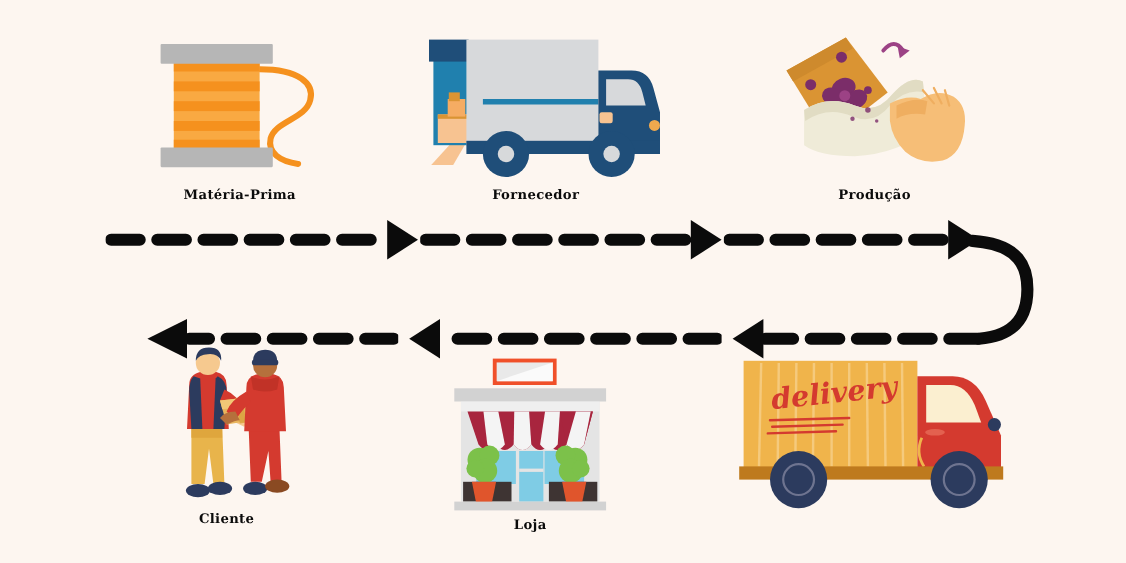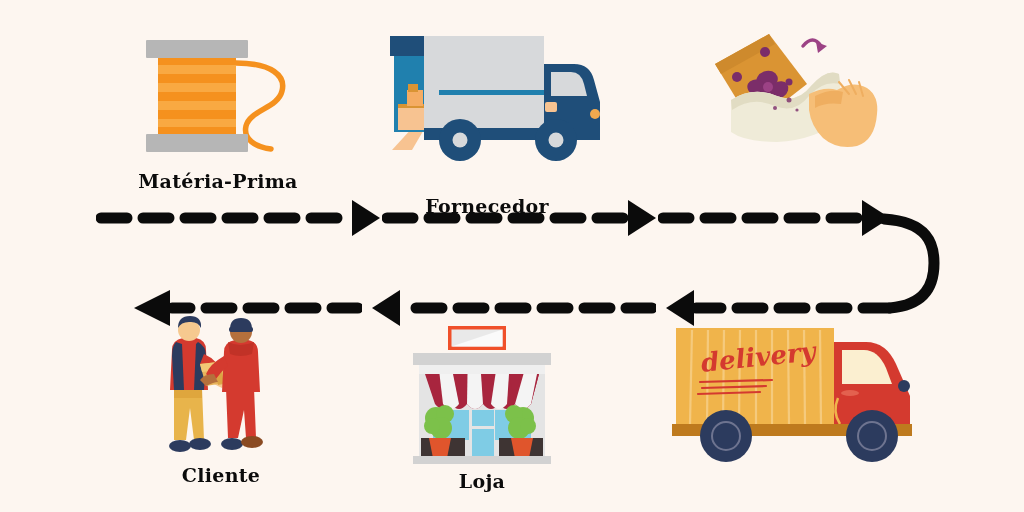--- a/index.html
+++ b/index.html
@@ -25,21 +25,21 @@
   .node-art {
     position: absolute;
     left: 0;
     top: 0;
   }
   .node-label {
     position: absolute;
     text-align: center;
     font-family: "DejaVu Serif", "Liberation Serif", serif;
     font-weight: bold;
-    font-size: 19px;
+    font-size: 12px;
     color: #0B0B0B;
     letter-spacing: 0.3px;
     white-space: nowrap;
     transform: translateX(-50%);
   }
   #flow-layer {
     position: absolute;
     left: 0;
     top: 0;
   }
@@ -141,21 +141,21 @@
       <rect x="167" y="80" width="12" height="10" rx="2" fill="#F7C391"></rect>
       <circle cx="217" cy="92" r="5" fill="#F0A94E"></circle>
 
       <rect x="46" y="106" width="176" height="12" fill="#1F4E79"></rect>
 
       <circle cx="82" cy="118" r="21" fill="#1F4E79"></circle>
       <circle cx="82" cy="118" r="7.5" fill="#D7D9DB"></circle>
       <circle cx="178" cy="118" r="21" fill="#1F4E79"></circle>
       <circle cx="178" cy="118" r="7.5" fill="#D7D9DB"></circle>
     </svg>
-    <div class="node-label" style="left:109px; top:148px;margin-top:25px;">Fornecedor</div>
+    <div class="node-label" style="left:109px; top:148px;">Fornecedor</div>
   </div>
 
   <div class="node" style="left:697px; top:22px; width:200px; height:140px;">
     <svg class="node-art" width="200" height="140" viewBox="0 0 200 140">
 
       <polygon points="18,42 72,12 110,62 56,104" fill="#DA9433"></polygon>
       <polygon points="18,42 72,12 78,22 24,52" fill="#CE8A2D"></polygon>
 
       <g fill="#7B2D69">
         <circle cx="68" cy="30" r="5"></circle>
@@ -181,20 +181,21 @@
       <path d="M118 74 Q134 66 146 70 L144 82 Q128 80 118 86 Z" fill="#EFAE60"></path>
       <g stroke="#EFAE60" stroke-width="2" fill="none" stroke-linecap="round">
         <path d="M142 60 L152 72"></path>
         <path d="M152 58 L159 72"></path>
         <path d="M162 60 L166 74"></path>
       </g>
 
       <path d="M106 24 Q116 12 124 24" stroke="#9C4285" stroke-width="3.5" fill="none" stroke-linecap="round"></path>
       <polygon points="119,20 130,24 121,31" fill="#9C4285"></polygon>
     </svg>
+    <div class="node-label" style="left:98px; top:148px;">Produção</div>
   </div>
 
   <div class="node" style="left:660px; top:320px; width:280px; height:150px;">
     <svg class="node-art" width="280" height="150" viewBox="0 0 280 150">
 
       <rect x="16" y="8" width="158" height="98" fill="#F0B44B"></rect>
 
       <g stroke="#F7CE86" stroke-width="2.2" opacity="0.85">
         <line x1="32" y1="10" x2="30" y2="104"></line>
         <line x1="48" y1="10" x2="47" y2="104"></line>
@@ -316,16 +317,16 @@
       <path d="M76 30 Q88 36 102 30 L100 42 Q88 46 78 42 Z" fill="#C13227"></path>
 
       <circle cx="89" cy="20" r="11" fill="#B5703C"></circle>
 
       <path d="M78 17 Q78 6 89 6 Q100 6 100 17 Z" fill="#2C3B5E"></path>
       <rect x="77" y="15" width="24" height="5" rx="2" fill="#2C3B5E"></rect>
 
       <path d="M72 44 Q58 52 54 62 L62 70 Q70 58 76 54 Z" fill="#D43A2F"></path>
       <path d="M62 62 Q52 62 48 68 L54 74 Q62 70 66 70 Z" fill="#B5703C"></path>
     </svg>
-    <div class="node-label" style="left:69px; top:152px;">Cliente</div>
+    <div class="node-label" style="left:54px; top:152px;">Cliente</div>
   </div>
 
 </div>
 
 </body></html>

